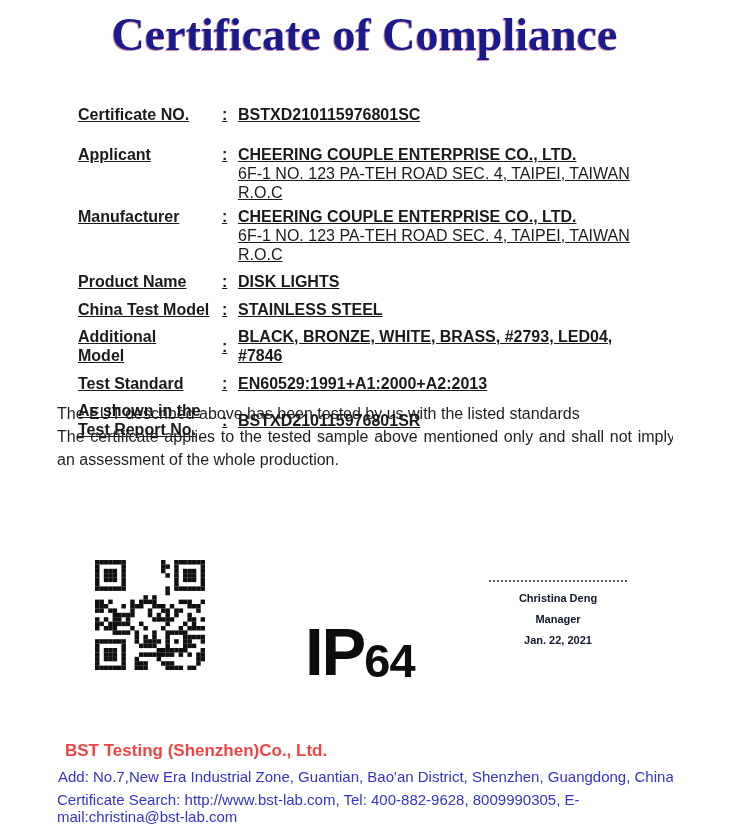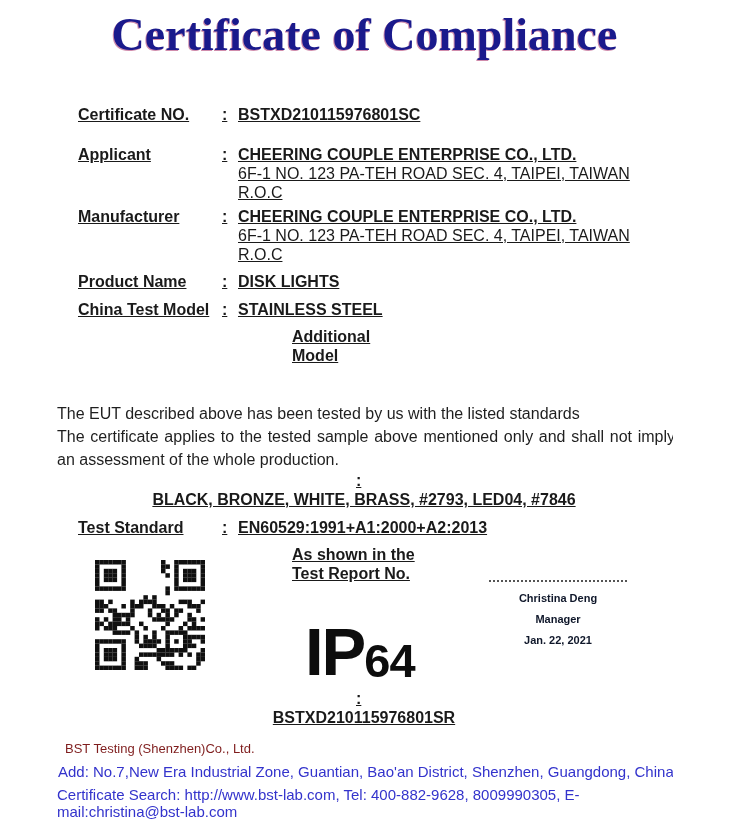--- a/index.html
+++ b/index.html
@@ -11,21 +11,21 @@
   .title{
     position:absolute;top:8px;left:0;width:729px;text-align:center;
     font-family:"Liberation Serif","DejaVu Serif",serif;
     font-weight:bold;font-size:46px;color:#1a1a8c;
     text-shadow:-1px 1px 0 rgba(150,0,70,0.45);
     letter-spacing:0px;white-space:nowrap;
   }
   
   .fields{position:absolute;left:78px;top:105px;width:572px;}
   .frow{display:flex;align-items:flex-start;line-height:19px;font-size:16px;text-decoration:underline;}
-  .frow.center{align-items:center;flex-direction:column;}
+  .frow.center{align-items:center;}
   .flabel{width:144px;font-weight:bold;flex:0 0 144px;}
   .fcolon{width:16px;flex:0 0 16px;font-weight:bold;text-align:left;}
   .fval{flex:1;}
   .fval .v1{font-weight:bold;}
   .fval .v2{font-weight:normal;}
   .mb21{margin-bottom:21px;} .mb5{margin-bottom:5px;} .mb8{margin-bottom:8px;}
   .mb9{margin-bottom:9px;}
   
   .statement{position:absolute;left:57px;top:402px;width:618px;font-size:16px;line-height:23px;color:#1f1f1f;}
   .statement .l2{text-align:justify;}
@@ -34,21 +34,21 @@
   
   .ip-rating{position:absolute;left:305px;top:608px;display:flex;align-items:baseline;color:#0d0d0d;}
   .ip-prefix{font-weight:bold;font-size:67px;letter-spacing:-2px;line-height:1;margin-top:10px;}
   .ip-digits{font-weight:bold;font-size:47px;line-height:1;position:relative;top:2px;letter-spacing:-1px;}
   
   .signature{position:absolute;left:478px;top:580px;width:160px;text-align:center;}
   .sig-line{border-top:2px dotted #555;width:138px;margin:0 auto 6px auto;height:0;}
   .sig-text{font-weight:bold;font-size:11px;line-height:21px;color:#0f172a;}
   
   .footer{position:absolute;left:57px;top:741px;width:640px;}
-  .f-company{font-weight:normal;font-size:13px;color:#7f1d1d;padding-left:8px;}
+  .f-company{font-weight:bold;font-size:17px;color:#ef4444;padding-left:8px;}
   .f-address{font-size:15px;color:#3333cc;margin-top:7px;padding-left:1px;}
   .f-search{font-size:15px;color:#3333cc;margin-top:6px;}
 </style>
 </head>
 <body>
 
 <div class="page">
 
   <div class="title">Certificate of Compliance</div>
 

